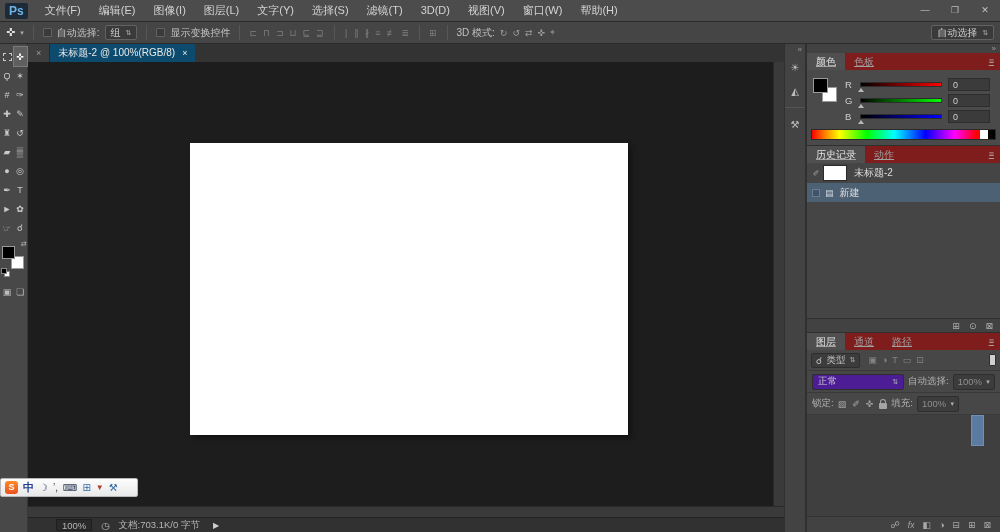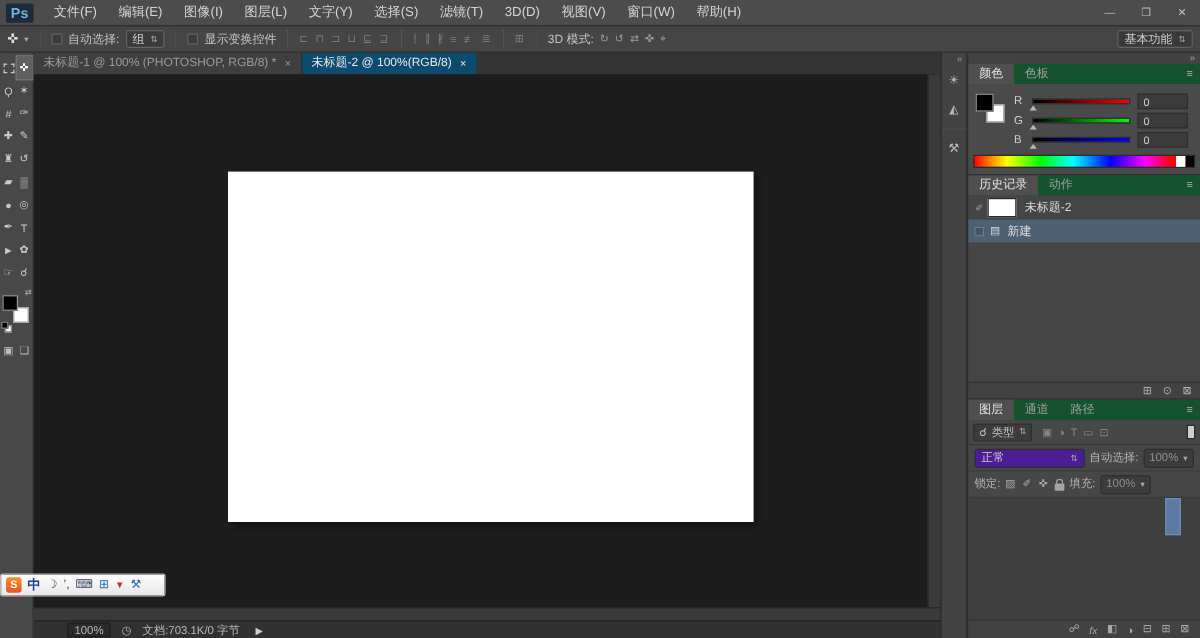--- a/index.html
+++ b/index.html
@@ -72,21 +72,21 @@
   .dockstrip { width:22px; background:#434343; border-left:1px solid #303030; border-right:1px solid #303030;
     display:flex; flex-direction:column; align-items:center; font-size:10px; color:#bdbdbd; }
   .dockstrip .coll { align-self:flex-end; font-size:8px; color:#999; padding:1px 3px; }
   .dock-icon { height:24px; display:flex; align-items:center; justify-content:center; width:100%; }
   .dock-div { width:100%; height:1px; background:#333; border-bottom:1px solid #555; margin:4px 0; }
 
   
   .panels { width:194px; background:#424242; border-left:1px solid #303030; display:flex; flex-direction:column; }
   .panels-top { height:9px; display:flex; justify-content:flex-end; align-items:center;
     font-size:8px; color:#9a9a9a; padding-right:4px; }
-  .panel-tabs { height:17px; background:#14532d; display:flex; font-size:10px; color:#9f9f9f; }
+  .panel-tabs { height:17px; background:#7f1d1d; display:flex; font-size:10px; color:#9f9f9f;text-decoration:underline; }
   .panel-tab { padding:0 9px; line-height:17px; }
   .panel-tab.active { background:#4f4f4f; color:#e3e3e3; }
   .panel-menu { margin-left:auto; padding:0 6px; line-height:17px; font-size:9px; color:#b5b5b5; }
 
   
   .color-body { background:#4a4a4a; height:76px; position:relative; padding:6px 8px 0 6px; border-bottom:1px solid #2f2f2f; }
   .cp-swatches { position:absolute; left:6px; top:8px; width:26px; height:30px; }
   .cp-fg { position:absolute; top:0; left:0; width:15px; height:15px; background:#000; border:1px solid #9a9a9a; z-index:1; }
   .cp-bg { position:absolute; top:9px; left:9px; width:15px; height:15px; background:#fff; border:1px solid #9a9a9a; }
   .chan-row { display:flex; align-items:center; margin-left:32px; height:16px; gap:6px; }
@@ -209,21 +209,21 @@
     <span class="sep"></span>
     <span class="icon-dim">⊞</span>
     <span class="sep"></span>
     <span>3D 模式:</span>
     <span class="icon-mid">↻</span>
     <span class="icon-mid">↺</span>
     <span class="icon-mid">⇄</span>
     <span class="icon-mid">✜</span>
     <span class="icon-mid">⌖</span>
     <span class="dropdown ws-dropdown">
-      <span>基本功能</span>
+      <span>自动选择</span>
       <span class="mini-arrow">⇅</span>
     </span>
   </div>
 
   <div class="main">
 
     <div class="toolbar">
       <div class="tool-grid">
         <span class="tool-cell">
             <i class="marquee-glyph"></i>
@@ -259,21 +259,20 @@
       </div>
       <div class="tb-bottom">
         <span>▣</span>
         <span>❏</span>
       </div>
     </div>
 
     <div class="docarea">
       <div class="tabsrow">
         <div class="tab inactive">
-          <span>未标题-1 @ 100% (PHOTOSHOP, RGB/8) *</span>
           <span class="tab-close">×</span>
         </div>
         <div class="tab active">
           <span>未标题-2 @ 100%(RGB/8)</span>
           <span class="tab-close">×</span>
         </div>
       </div>
       <div class="canvas">
         <div class="doc"></div>
         <div class="vscroll"></div>

